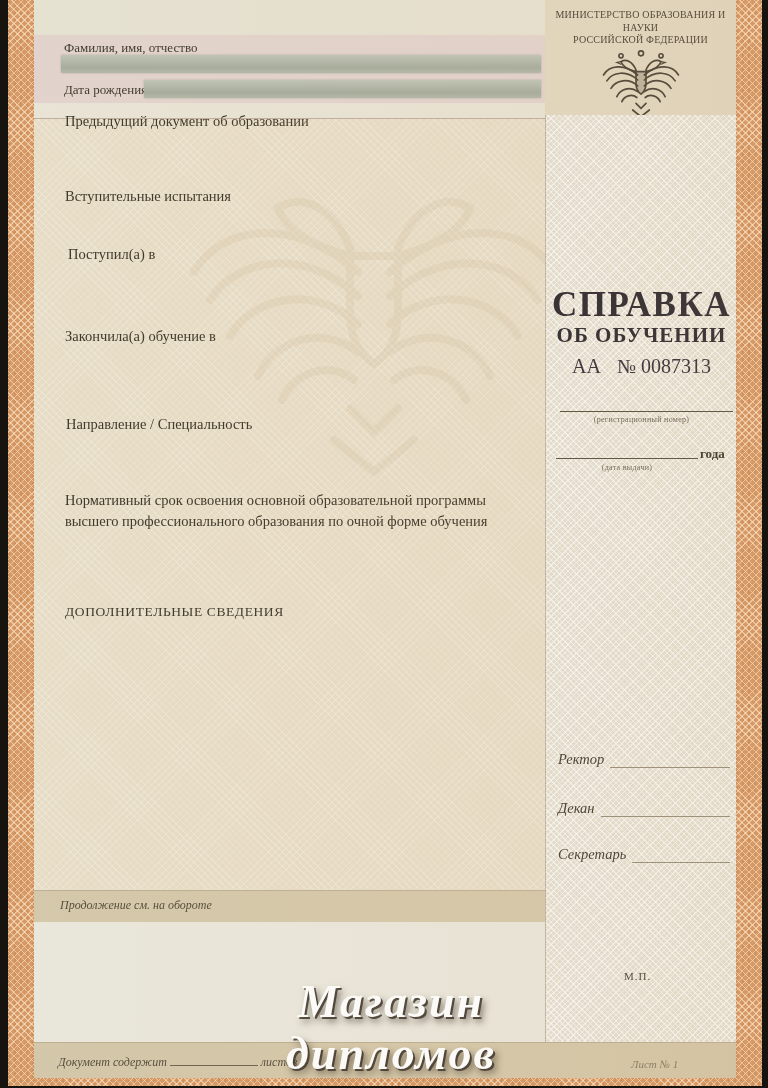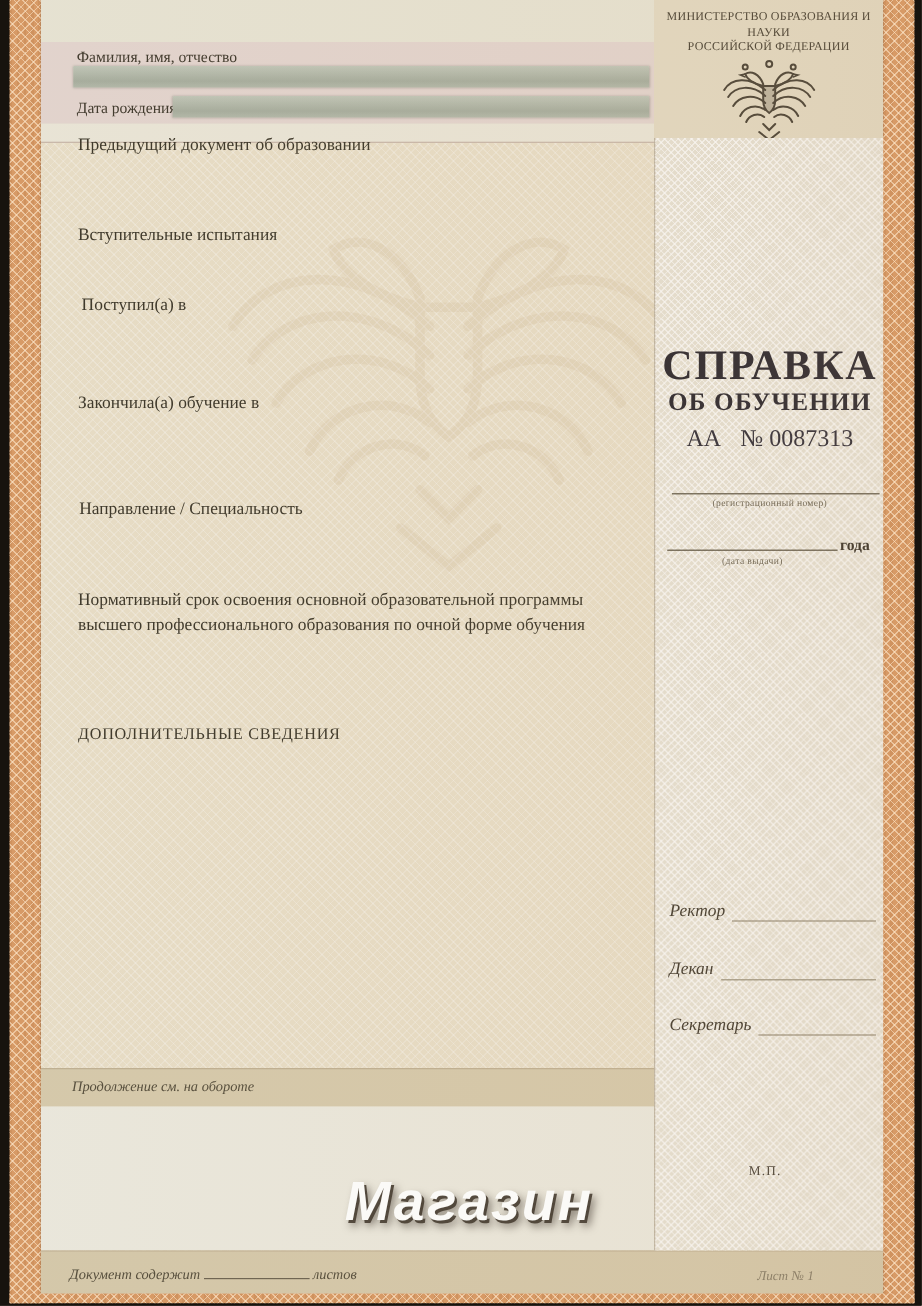--- a/index.html
+++ b/index.html
@@ -80,21 +80,21 @@
   .sig-line{flex:1;border-bottom:1px solid #9a917c;height:14px;}
   .seal{position:absolute;left:78px;top:855px;font-size:11px;letter-spacing:1px;color:#4b443a;}
 
   .sheet-label{position:absolute;left:597px;top:15px;font-style:italic;font-size:11px;color:#877d68;}
 
   
   .ghost{position:absolute;left:140px;top:150px;opacity:.08;pointer-events:none;}
 
   
   .shopmark{position:absolute;left:156px;top:976px;width:470px;text-align:center;
-    font-family:Liberation Sans, sans-serif;font-weight:bold;font-style:italic;
+    font-family:Liberation Serif, serif;font-weight:bold;font-style:italic;
     font-size:46px;line-height:1.12;color:#fbfaf7;letter-spacing:2px;
     text-shadow:2px 2px 0 rgba(72,62,50,.9), 4px 5px 7px rgba(45,35,25,.55);}
 </style>
 </head>
 <body>
 
 <div class="page">
 
   <div class="paper">
 
@@ -209,15 +209,16 @@
     </div>
 
   </div>
 
   <div class="oborder ob-left"></div>
   <div class="oborder ob-right"></div>
   <div class="oborder ob-bottom"></div>
 
   <div class="shopmark">
     <div>Магазин</div>
+    <div>дипломов</div>
   </div>
 
 </div>
 
 </body></html>

